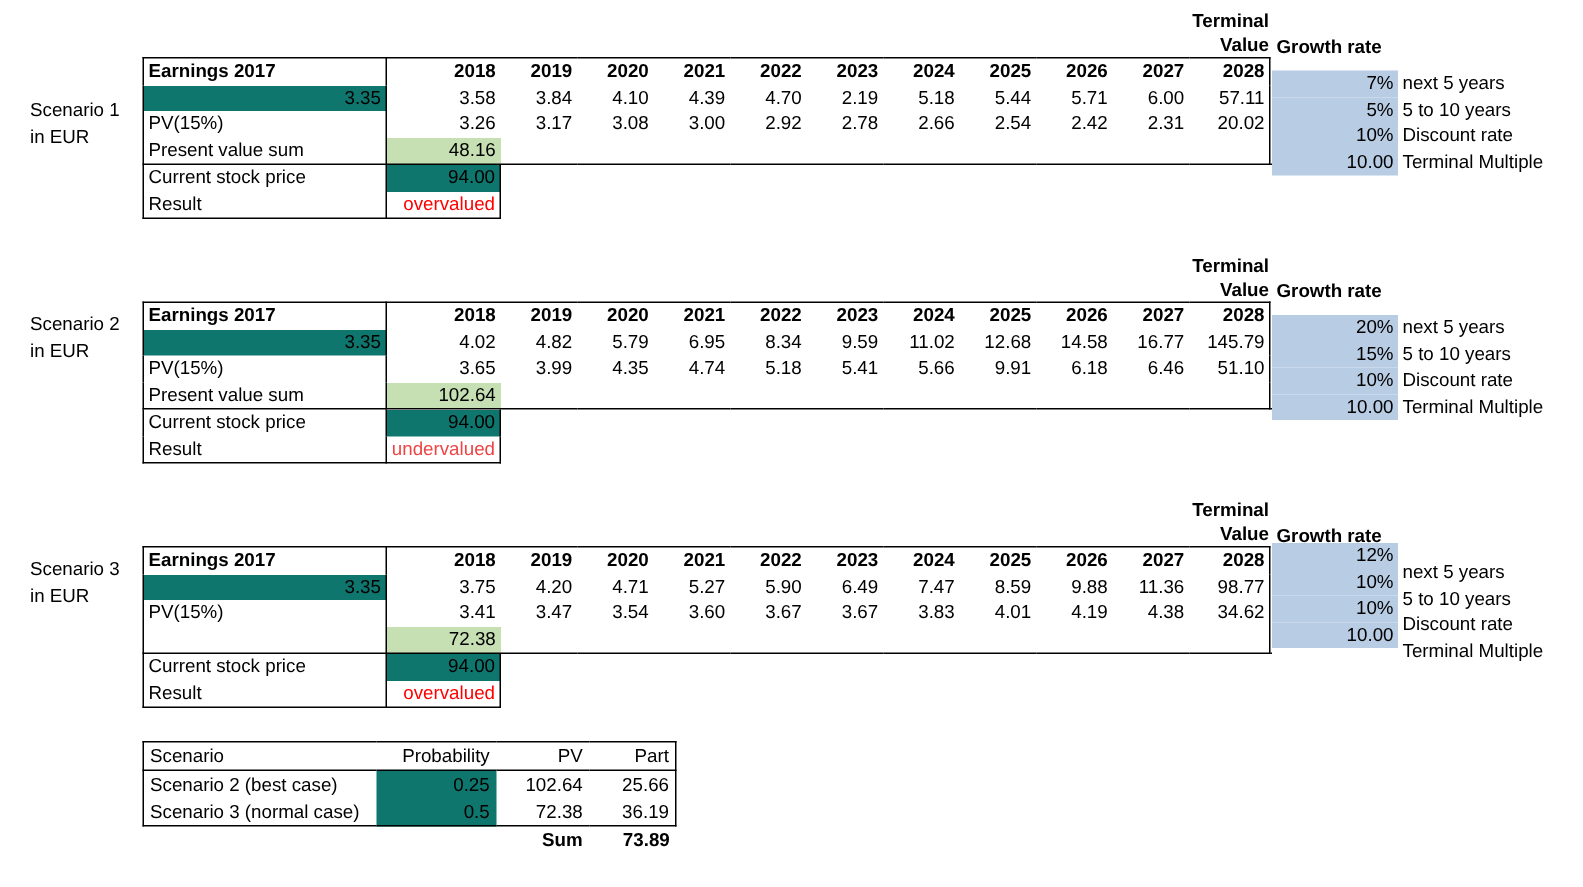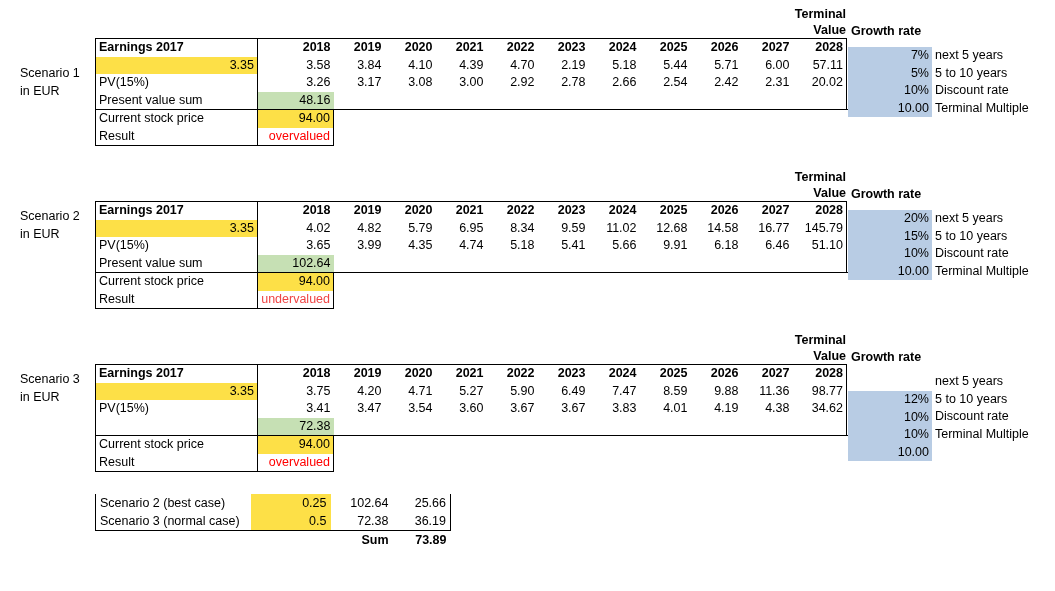--- a/index.html
+++ b/index.html
@@ -48,21 +48,21 @@
   .bold{font-weight:bold;}
 
   
   .bt{border-top:1.6px solid #000;}
   .bb{border-bottom:1.6px solid #000;}
   .bl{border-left:1.6px solid #000;}
   .br{border-right:1.6px solid #000;}
   .thin-b{border-bottom:1px solid #000;}
   .thin-r{border-right:1px solid #000;}
 
-  .fill-blue{background:#fde047;}
+  .fill-blue{background:#0f766e;}
   .fill-green{background:#c6e0b4;}
 
   .res-over{color:#ff0000;}
   .res-under{color:#ef4444;}
 
   
   .term-head{
     position:absolute;
     text-align:right;
     font-weight:bold;
@@ -472,21 +472,21 @@
         <td class="lbl bl thin-r">Current stock price</td>
         <td class="num fill-blue br">94.00</td>
       </tr>
       <tr>
         <td class="lbl bl thin-r bb">Result</td>
         <td class="num br bb res-over">overvalued</td>
       </tr>
     </tbody>
       </table>
 
-    <table class="assump" style="left:848px;top:391px;width:84px;">
+    <table class="assump" style="left:848px;top:362px;width:84px;">
       <tbody>
           <tr>
             <td class="v">12%</td>
           </tr>
       <tr>
             <td class="v">10%</td>
           </tr>
       <tr>
             <td class="v">10%</td>
           </tr>
@@ -508,20 +508,26 @@
           </tr>
       <tr>
             <td class="k">Terminal Multiple</td>
           </tr>
     </tbody>
       </table>
   </div>
 
   <table class="summary" style="left:95px;top:494px;">
     <tbody>
+        <tr>
+      <td class="sc bt bl thin-b">Scenario</td>
+      <td class="pb bt thin-b">Probability</td>
+      <td class="pv bt thin-b">PV</td>
+      <td class="pt bt br thin-b">Part</td>
+    </tr>
     <tr>
       <td class="sc bl">Scenario 2 (best case)</td>
       <td class="pb fill-blue">0.25</td>
       <td class="pv">102.64</td>
       <td class="pt br">25.66</td>
     </tr>
     <tr>
       <td class="sc bl bb">Scenario 3 (normal case)</td>
       <td class="pb fill-blue bb">0.5</td>
       <td class="pv bb">72.38</td>

